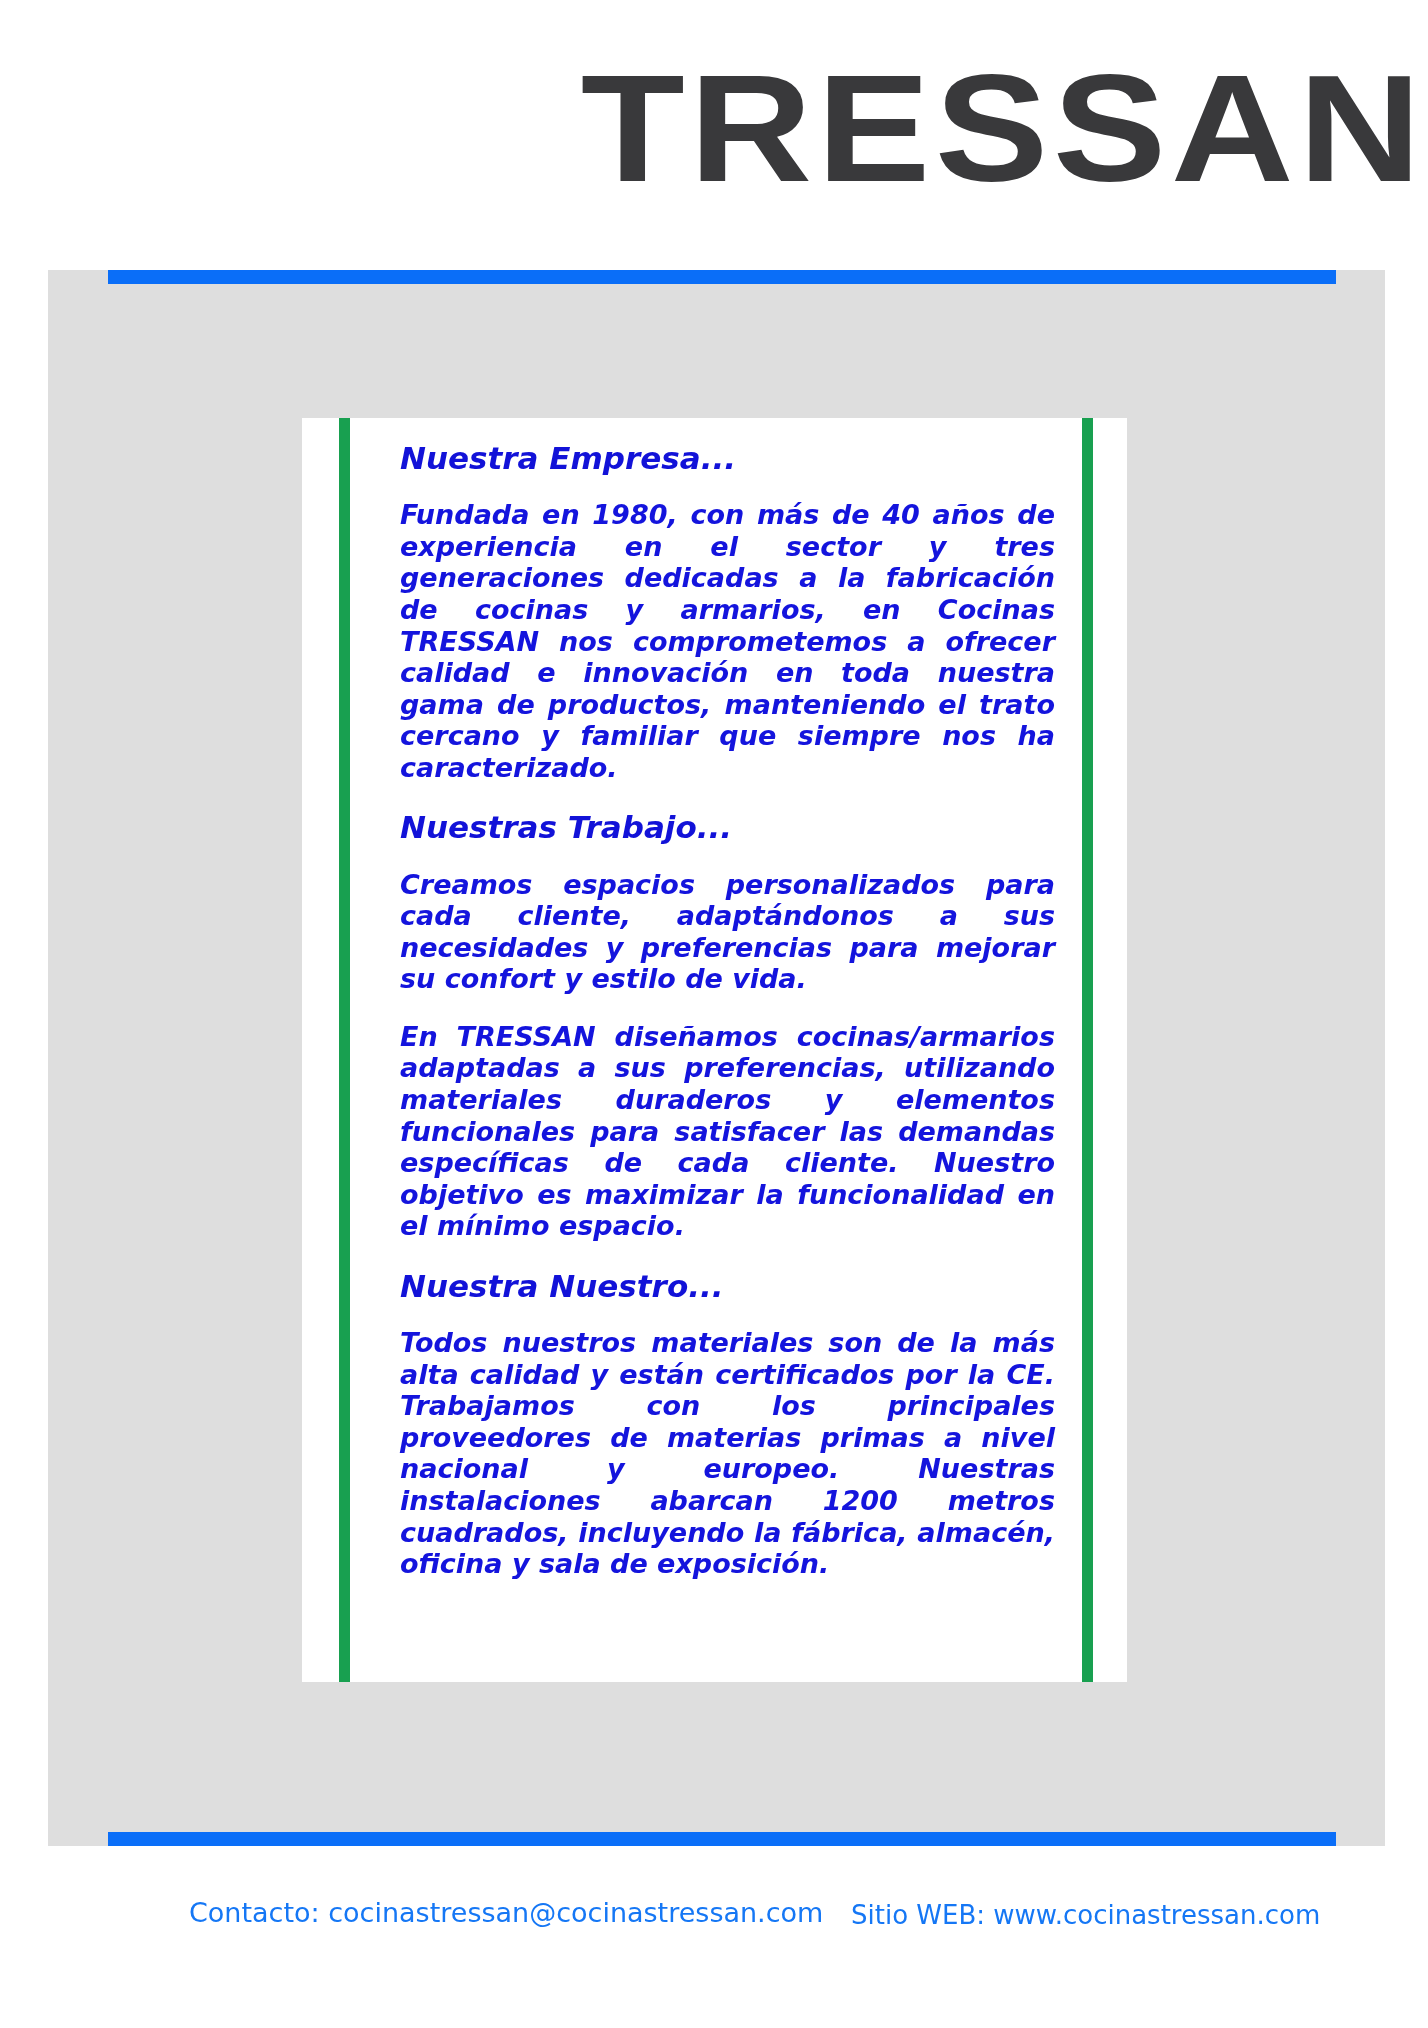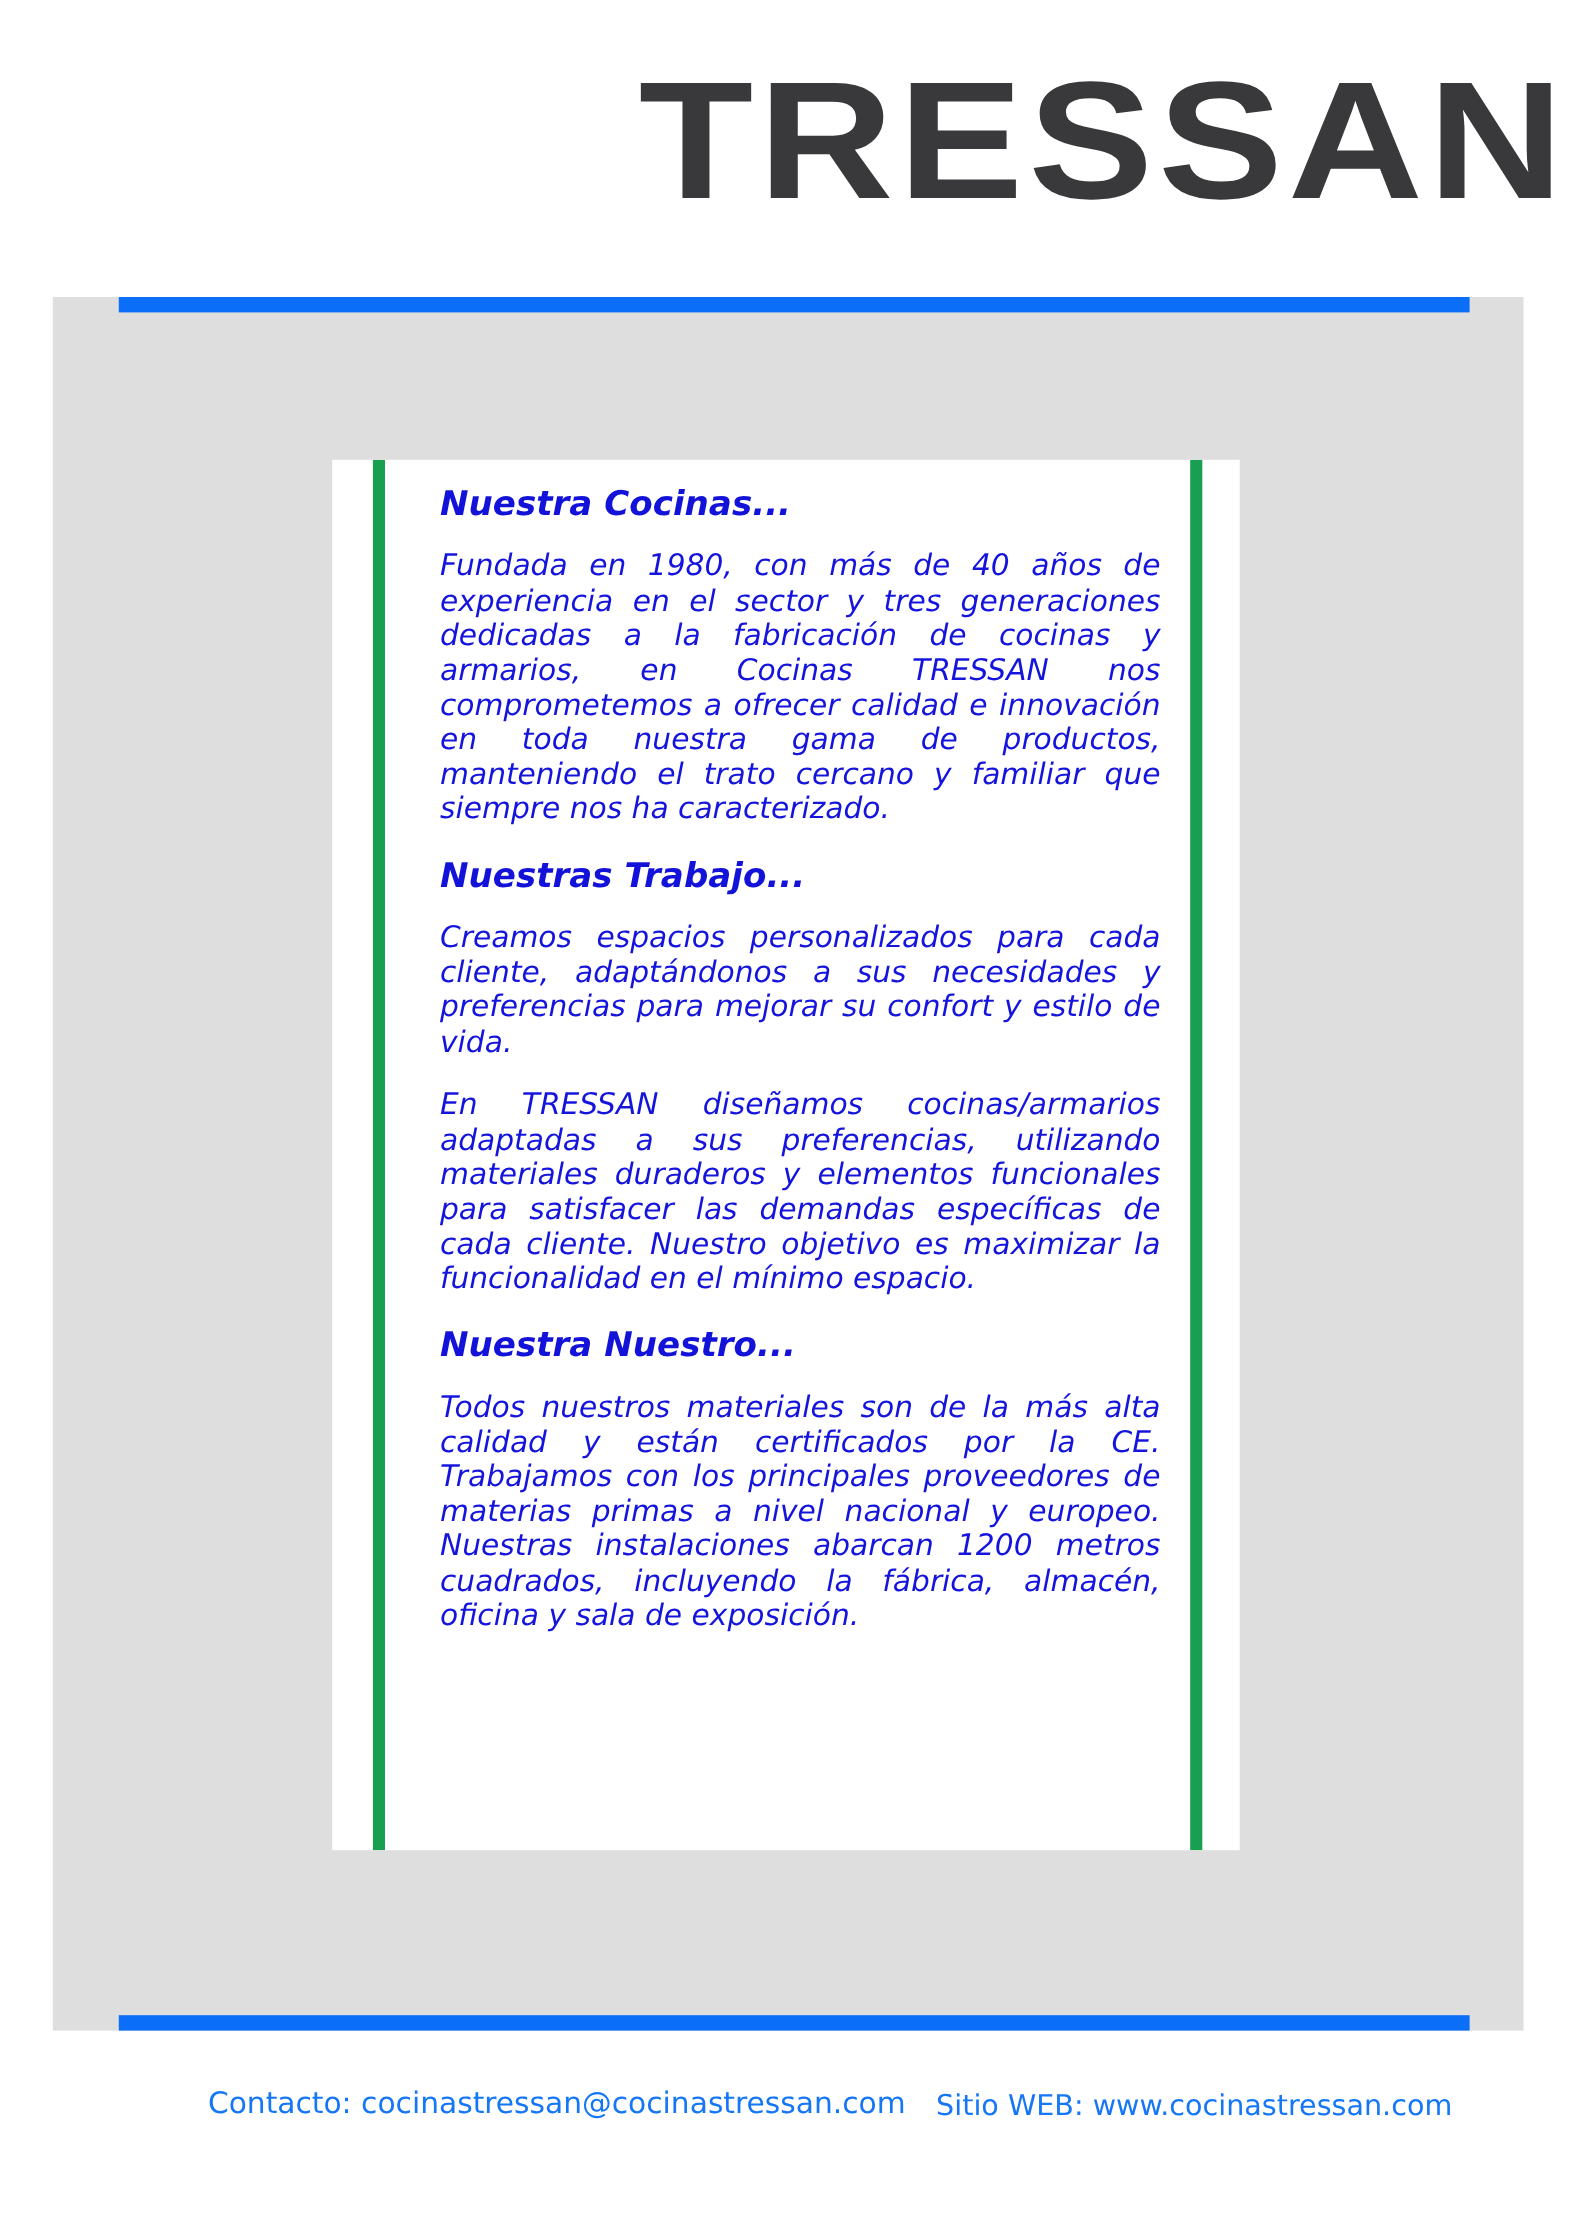--- a/index.html
+++ b/index.html
@@ -95,20 +95,21 @@
     margin: 26px 0 22px 0;
   }
   .section-heading.first { margin-top: 6px; }
   .card-paragraph {
     font-style: italic;
     font-size: 27px;
     line-height: 1.17;
     color: #1414dd;
     text-align: justify;
     margin: 0 0 26px 0;
+    font-weight: bold;
   }
 
   
   .footer-text {
     position: absolute;
     font-size: 27px;
     color: #1577f5;
     white-space: nowrap;
     z-index: 4;
   }
@@ -128,21 +129,21 @@
 
   <div class="blue-bar top"></div>
   <div class="blue-bar bottom"></div>
 
   <div class="card">
     <div class="accent-bar left"></div>
     <div class="accent-bar right"></div>
 
     <div class="card-content">
 
-      <div class="section-heading first">Nuestra Cocinas...</div>
+      <div class="section-heading first">Nuestra Empresa...</div>
       <p class="card-paragraph">Fundada en 1980, con más de 40 años de experiencia en el sector y tres generaciones dedicadas a la fabricación de cocinas y armarios, en Cocinas TRESSAN nos comprometemos a ofrecer calidad e innovación en toda nuestra gama de productos, manteniendo el trato cercano y familiar que siempre nos ha caracterizado.</p>
 
       <div class="section-heading">Nuestras Trabajo...</div>
       <p class="card-paragraph">Creamos espacios personalizados para cada cliente, adaptándonos a sus necesidades y preferencias para mejorar su confort y estilo de vida.</p>
       <p class="card-paragraph">En TRESSAN diseñamos cocinas/armarios adaptadas a sus preferencias, utilizando materiales duraderos y elementos funcionales para satisfacer las demandas específicas de cada cliente. Nuestro objetivo es maximizar la funcionalidad en el mínimo espacio.</p>
 
       <div class="section-heading">Nuestra Nuestro...</div>
       <p class="card-paragraph">Todos nuestros materiales son de la más alta calidad y están certificados por la CE. Trabajamos con los principales proveedores de materias primas a nivel nacional y europeo. Nuestras instalaciones abarcan 1200 metros cuadrados, incluyendo la fábrica, almacén, oficina y sala de exposición.</p>
 
     </div>

